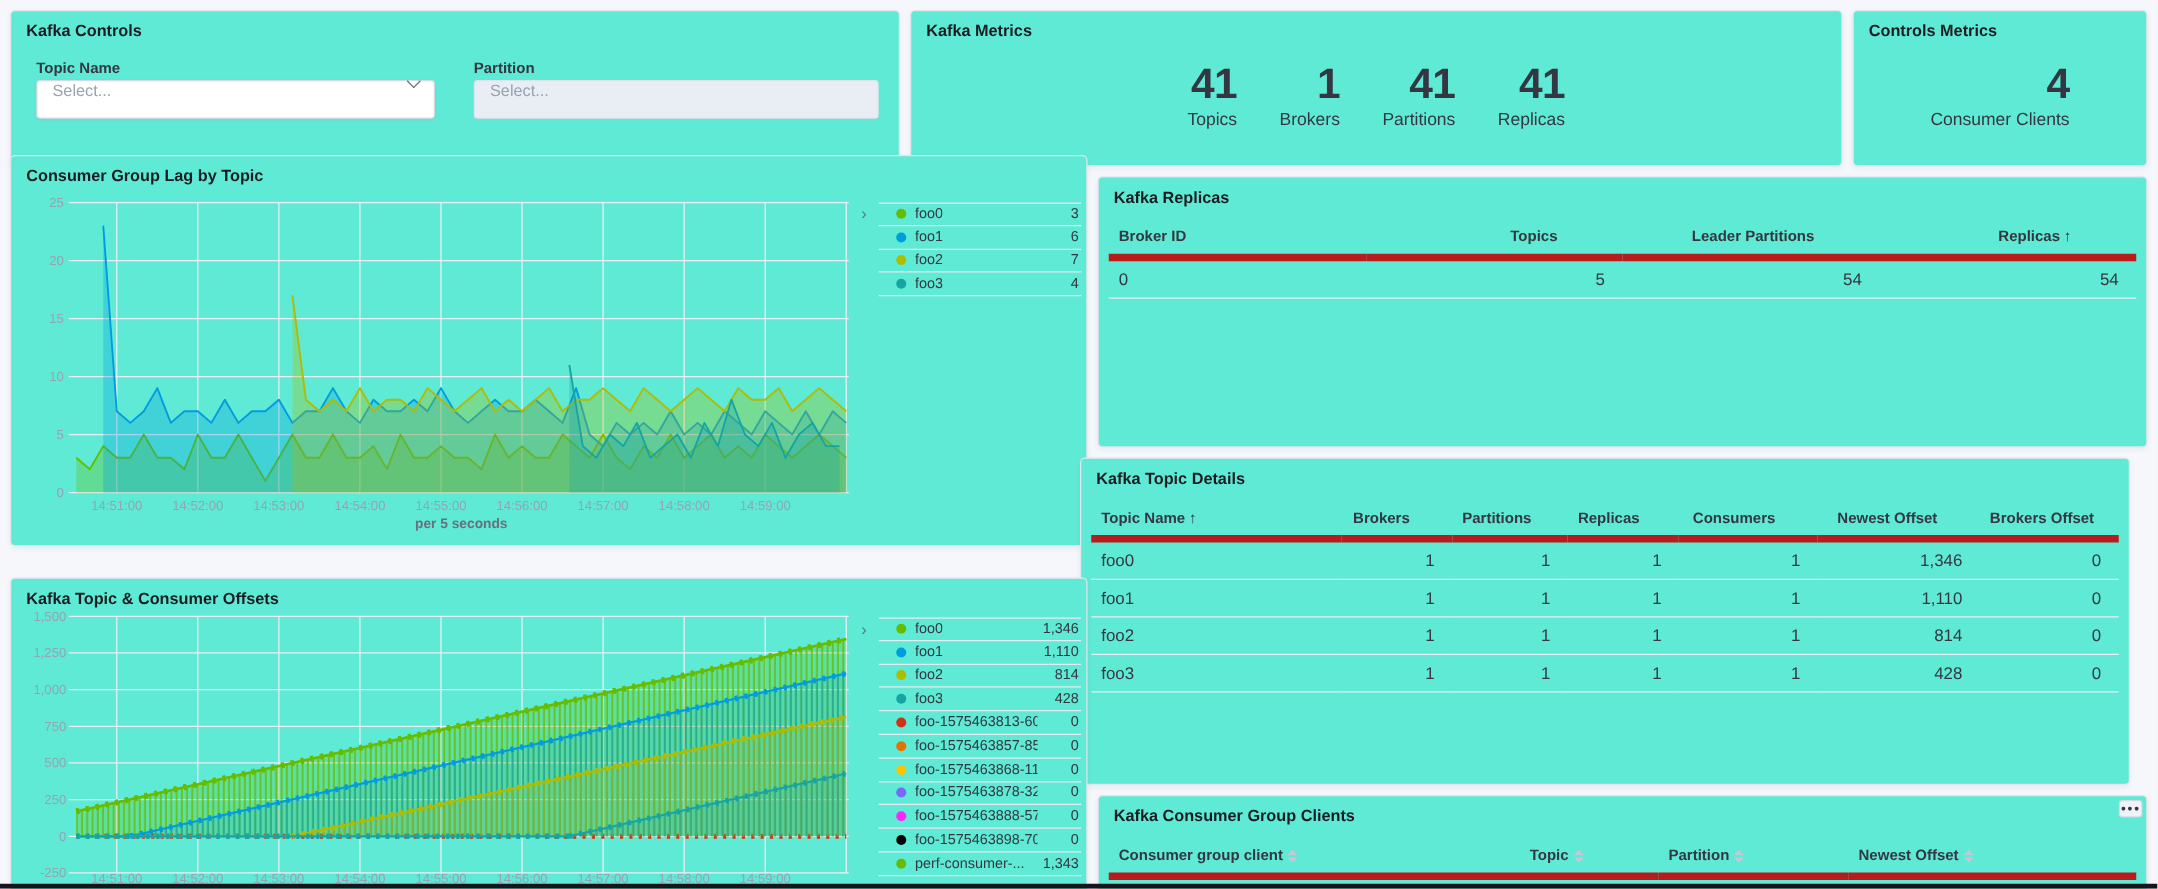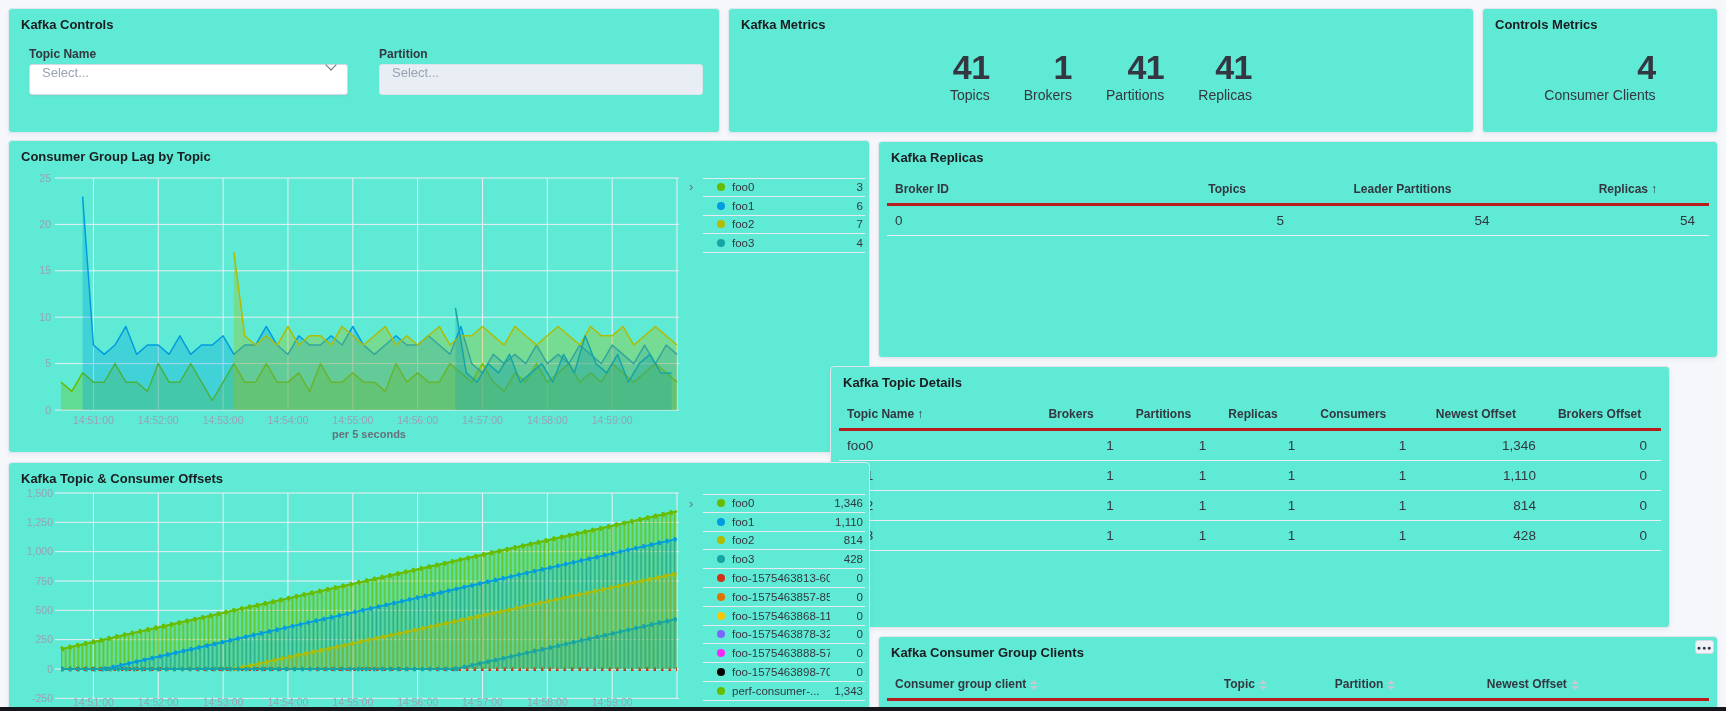--- a/index.html
+++ b/index.html
@@ -20,21 +20,21 @@
 
   
   .metric-row { position:absolute; left:0; right:0; top:40px; display:flex; justify-content:center; gap:34px; }
   .metric { text-align:center; }
   .metric .num { font-size:34px; font-weight:700; color:#343741; line-height:1.1; letter-spacing:-.5px;text-align:right; }
   .metric .lbl { font-size:14px; color:#343741; margin-top:1px; }
 
   
   table { border-collapse:collapse; table-layout:fixed; width:100%; }
   .tblwrap { position:absolute; left:8px; right:8px; }
-  th { font-size:12px; font-weight:700; color:#343741; padding:8px 8px 7px 8px; text-align:left; border-bottom:3px solid #b91c1c; white-space:nowrap; overflow:hidden; }
+  th { font-size:12px; font-weight:700; color:#343741; padding:8px 8px 7px 8px; text-align:left; border-bottom:6px solid #b91c1c; white-space:nowrap; overflow:hidden; }
   td { font-size:13.5px; color:#343741; padding:7px 8px; border-bottom:1px solid #e9edf4; white-space:nowrap; }
   th.num, td.num { text-align:right; }
   th.num { padding-right:52px; }
   td.num { padding-right:14px; }
   .sort-arrow { font-size:12px; color:#343741; margin-left:3px; }
   .sortcarets { display:inline-block; vertical-align:middle; margin-left:4px; width:8px; }
   .sortcarets i { display:block; width:0; height:0; border-left:4px solid transparent; border-right:4px solid transparent; }
   .sortcarets .up { border-bottom:4px solid #c2cad6; margin-bottom:2px; }
   .sortcarets .dn { border-top:4px solid #c2cad6; }
 
@@ -97,21 +97,21 @@
   <div class="panel" style="left:1482px; top:8px; width:236px; height:125px;">
     <div class="ptitle">Controls Metrics</div>
     <div class="metric-row">
       <div class="metric">
         <div class="num">4</div>
         <div class="lbl">Consumer Clients</div>
       </div>
     </div>
   </div>
 
-  <div class="panel" style="left:8px; top:140px; width:862px; height:313px;">
+  <div class="panel" style="left:8px; top:124px; width:862px; height:313px;">
     <div class="ptitle">Consumer Group Lag by Topic</div>
     <svg id="lag-svg" width="862" height="313" viewBox="0 0 862 313" style="position:absolute;left:0;top:0;">
         <line x1="46" x2="670" y1="269" y2="269" stroke="#eceff5"></line>
         <line x1="46" x2="670" y1="222.6" y2="222.6" stroke="#eceff5"></line>
         <line x1="46" x2="670" y1="176.2" y2="176.2" stroke="#eceff5"></line>
         <line x1="46" x2="670" y1="129.8" y2="129.8" stroke="#eceff5"></line>
         <line x1="46" x2="670" y1="83.4" y2="83.4" stroke="#eceff5"></line>
         <line x1="46" x2="670" y1="37.00000000000003" y2="37.00000000000003" stroke="#eceff5"></line>
         <line x1="84.42105263157895" x2="84.42105263157895" y1="37" y2="269" stroke="#eceff5"></line>
         <line x1="149.26315789473682" x2="149.26315789473682" y1="37" y2="269" stroke="#eceff5"></line>
@@ -196,21 +196,21 @@
             <td>0</td>
             <td class="num">5</td>
             <td class="num">54</td>
             <td class="num">54</td>
           </tr>
         </tbody>
       </table>
     </div>
   </div>
 
-  <div class="panel" style="left:830px; top:366px; width:840px; height:262px;">
+  <div class="panel" style="left:864px; top:366px; width:840px; height:262px;">
     <div class="ptitle">Kafka Topic Details</div>
     <div class="tblwrap" style="top:32px;">
       <table>
         <colgroup>
             <col style="width:27%">
             <col style="width:12%">
             <col style="width:12.5%">
             <col style="width:12%">
             <col style="width:15%">
             <col style="width:17.5%">

